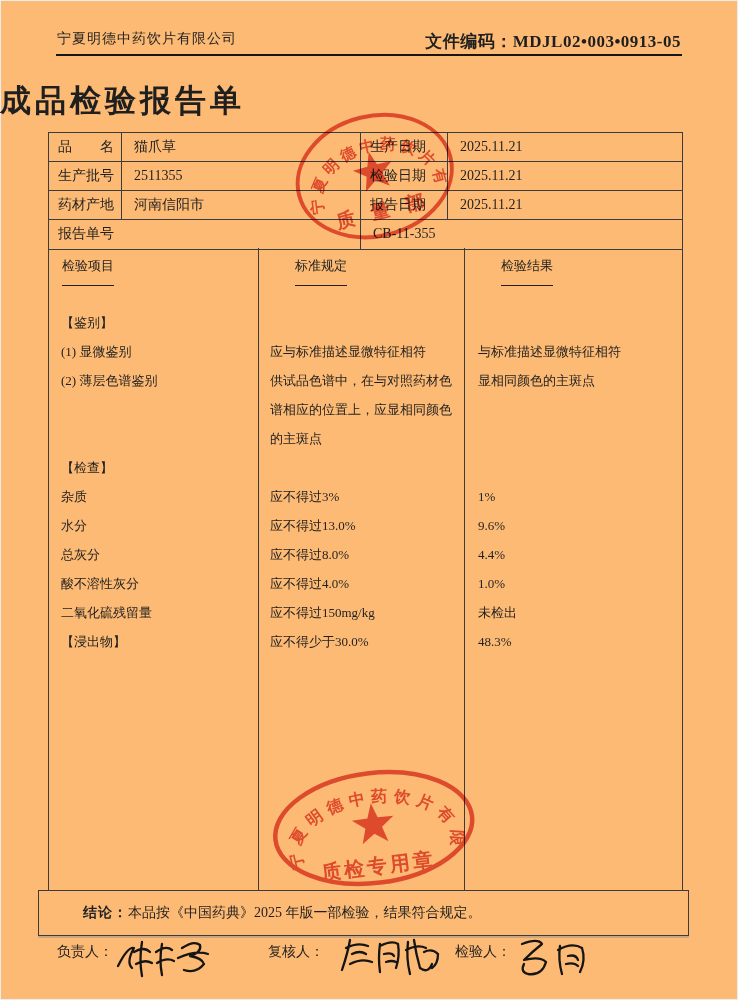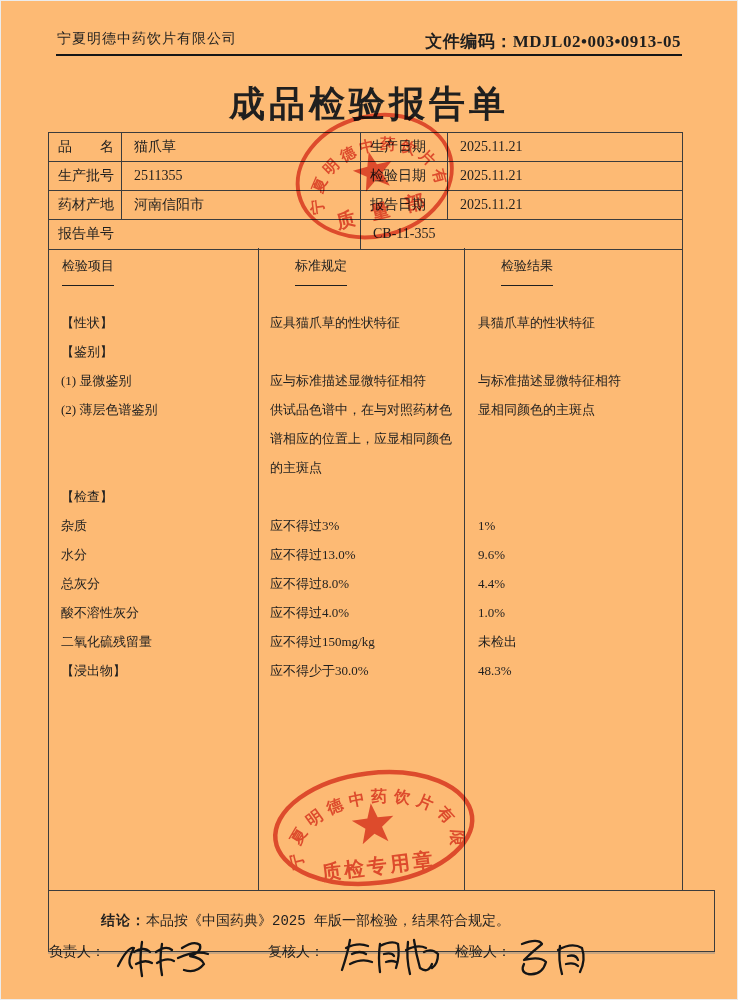--- a/index.html
+++ b/index.html
@@ -5,22 +5,22 @@
   html,body{margin:0;padding:0;background:#ffffff;}
   .page{
     position:relative;width:738px;height:1000px;background:#fdba74;overflow:hidden;
     font-family:"Liberation Serif","DejaVu Serif",serif;color:#1f1f1f;
     box-shadow:inset 0 0 0 1px #ececec;
   }
   
   .hdr-company{position:absolute;left:57px;top:30px;font-size:14px;letter-spacing:1px;}
   .hdr-code{position:absolute;right:57px;top:30px;font-size:17px;font-weight:bold;letter-spacing:.5px;}
   .hdr-rule{position:absolute;left:56px;top:54px;width:626px;height:0;border-top:2.5px solid #161616;}
-  .doc-title{position:absolute;left:0;top:80px;width:738px;text-align:center;
-    font-size:36px;font-weight:bold;letter-spacing:4px;}
+  .doc-title{position:absolute;left:0;top:80px;width:738px;text-align:left;
+    font-size:31px;font-weight:bold;letter-spacing:4px;}
   
   .itable{position:absolute;left:48px;top:132px;width:633px;border:1px solid #3c3c3c;
     display:grid;grid-template-columns:73px 239px 87px 234px;grid-auto-rows:29px;font-size:14px;}
   .itable>div{border-right:1px solid #3c3c3c;border-bottom:1px solid #3c3c3c;
     line-height:28px;padding-left:9px;white-space:nowrap;overflow:hidden;}
   .itable>div:nth-child(4n){border-right:none;}
   .itable .val{padding-left:12px;}
   .itable .sp2{grid-column:1/3;}
   .itable .sp2b{grid-column:3/5;border-right:none;}
   .itable .lastrow{border-bottom:none;}
@@ -30,23 +30,23 @@
   .vline{position:absolute;top:0;width:1px;height:100%;background:#3c3c3c;}
   .vline.v1{left:209px;} .vline.v2{left:415px;}
   .mhead{display:grid;grid-template-columns:209px 206px 218px;height:44px;padding-top:9px;box-sizing:border-box;}
   .mhead .c1{padding-left:13px;} .mhead .c2,.mhead .c3{margin-left:37px;}
   .mhead .u{border-bottom:1px solid #1f1f1f;padding-bottom:12px;}
   .mbody{padding-top:16px;}
   .mrow{display:grid;grid-template-columns:209px 206px 218px;}
   .mrow>div{line-height:29px;}
   .mrow .ci{padding-left:12px;} .mrow .cs{padding-left:12px;padding-right:8px;} .mrow .cr{padding-left:14px;}
   
-  .crow{position:absolute;left:48px;top:890px;width:633px;height:28px;border:1px solid #3c3c3c;
-    box-sizing:content-box;line-height:28px;font-size:14px;padding:16px;
-    box-shadow:0 2px 0 rgba(140,140,140,.45);font-family:Liberation Mono, monospace;}
+  .crow{position:absolute;left:38px;top:890px;width:633px;height:28px;border:1px solid #3c3c3c;
+    box-sizing:content-box;line-height:28px;font-size:14px;padding:8px;
+    box-shadow:0 2px 0 rgba(140,140,140,.45);}
   .crow .txt{padding-left:36px;}
   .crow b{letter-spacing:1px;}
   
   .sig-label{position:absolute;font-size:14px;}
   .sig-svg{position:absolute;}
   .sig-svg path{fill:none;stroke:#151515;stroke-width:2.3;stroke-linecap:round;stroke-linejoin:round;}
   
   .stamp{position:absolute;mix-blend-mode:multiply;opacity:.82;pointer-events:none;}
   .stamp svg{overflow:visible;}
   .stamp-top{left:293px;top:112px;width:164px;height:130px;transform:rotate(-14deg);}
@@ -88,25 +88,20 @@
     <div class="vline v2"></div>
 
     <div class="mhead">
       <div class="c1"><span class="u">检验项目</span></div>
       <div class="c2"><span class="u">标准规定</span></div>
       <div class="c3"><span class="u">检验结果</span></div>
     </div>
 
     <div class="mbody">
       <div class="mrow">
-          <div class="ci">【性状】</div>
-          <div class="cs">应具猫爪草的性状特征</div>
-          <div class="cr">具猫爪草的性状特征</div>
-        </div>
-      <div class="mrow">
           <div class="ci">【鉴别】</div>
           <div class="cs"></div>
           <div class="cr"></div>
         </div>
       <div class="mrow">
           <div class="ci">(1) 显微鉴别</div>
           <div class="cs">应与标准描述显微特征相符</div>
           <div class="cr">与标准描述显微特征相符</div>
         </div>
       <div class="mrow">
@@ -149,21 +144,21 @@
           <div class="cs">应不得少于30.0%</div>
           <div class="cr">48.3%</div>
         </div>
     </div>
   </div>
 
   <div class="crow">
     <div class="txt"><b>结论：</b><span>本品按《中国药典》2025 年版一部检验，结果符合规定。</span></div>
   </div>
 
-  <div class="sig-label" style="left:49px;top:943px;">负责人：</div>
+  <div class="sig-label" style="left:57px;top:943px;">负责人：</div>
   <div class="sig-label" style="left:268px;top:943px;">复核人：</div>
   <div class="sig-label" style="left:455px;top:943px;">检验人：</div>
 
   <svg class="sig-svg" style="left:112px;top:932px;" width="100" height="52" viewBox="0 0 100 52">
     <path d="M6,34 Q16,14 22,16 Q14,30 20,36 M30,10 Q27,28 30,44 M22,20 Q32,14 38,20 M24,32 Q33,27 40,31"></path>
     <path d="M50,12 Q47,28 50,43 M44,20 Q54,13 60,18 M45,31 Q55,25 62,29"></path>
     <path d="M70,16 Q82,8 88,13 Q90,20 78,24 Q90,26 92,32 Q84,42 72,38 M66,26 Q84,18 96,22"></path>
   </svg>
   <svg class="sig-svg" style="left:334px;top:928px;" width="112" height="54" viewBox="0 0 112 54">
     <path d="M8,42 Q14,24 16,12 M12,20 Q24,14 34,18 M18,26 Q26,22 32,26 M16,36 Q28,30 38,34"></path>

